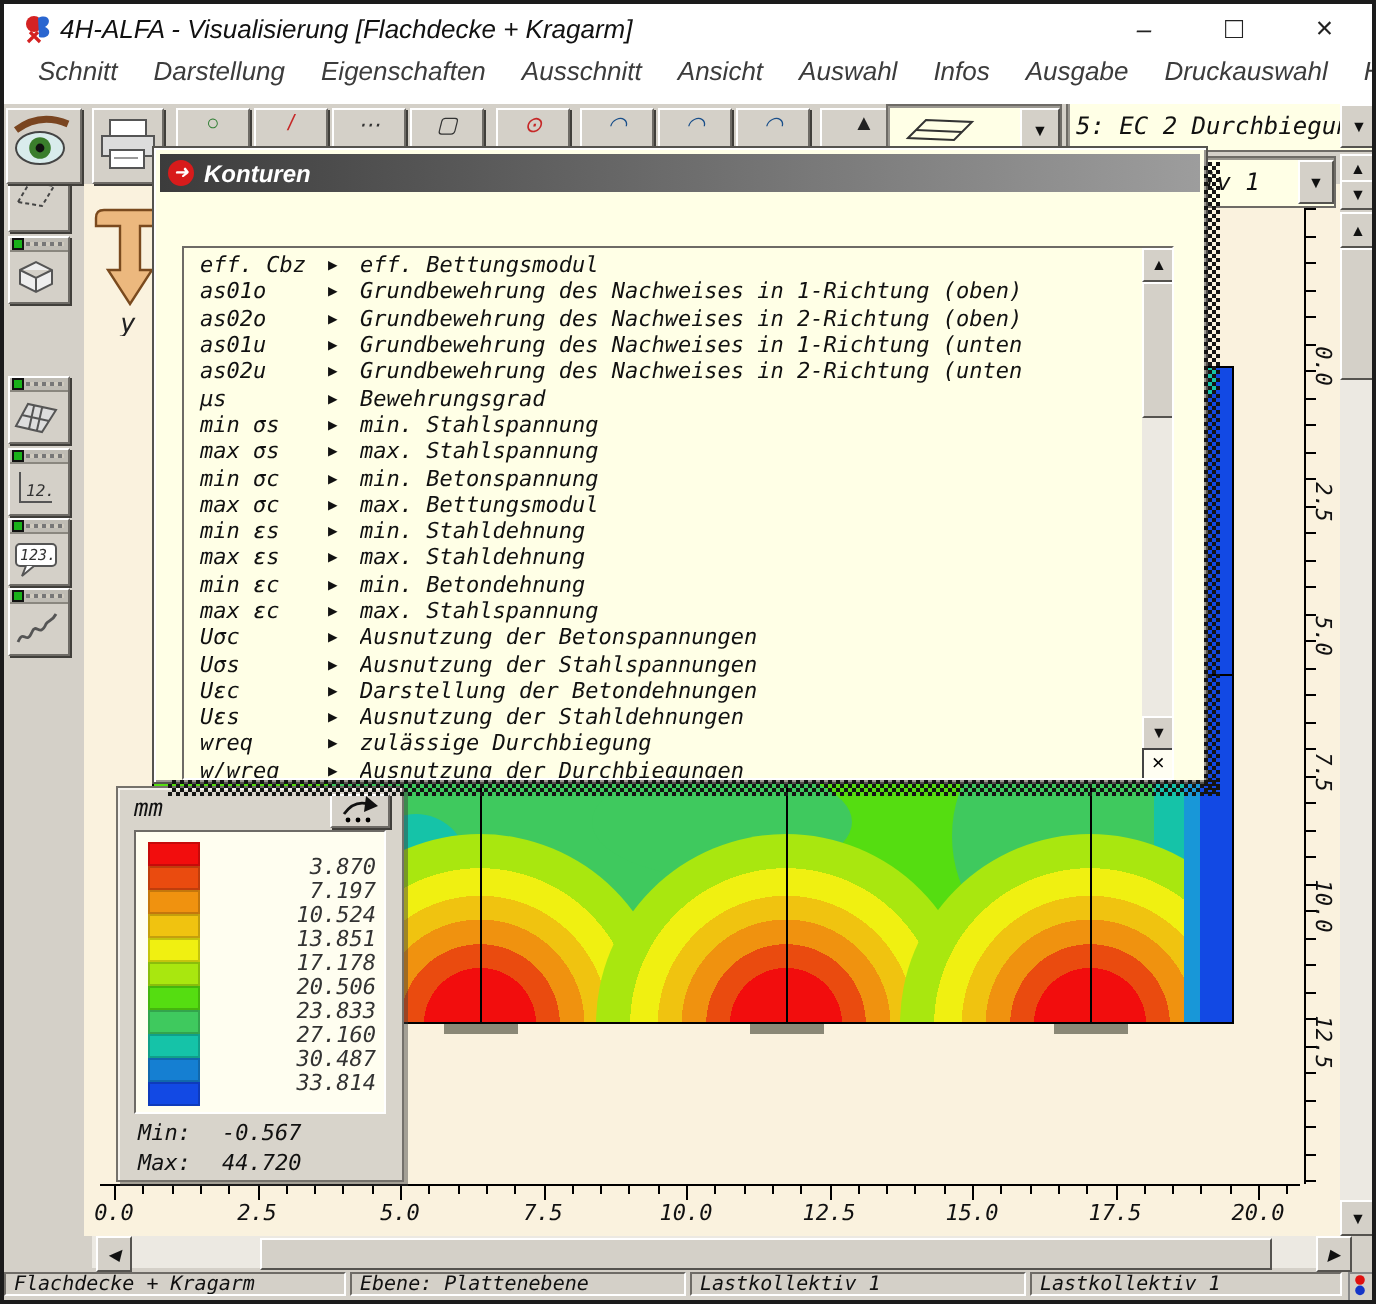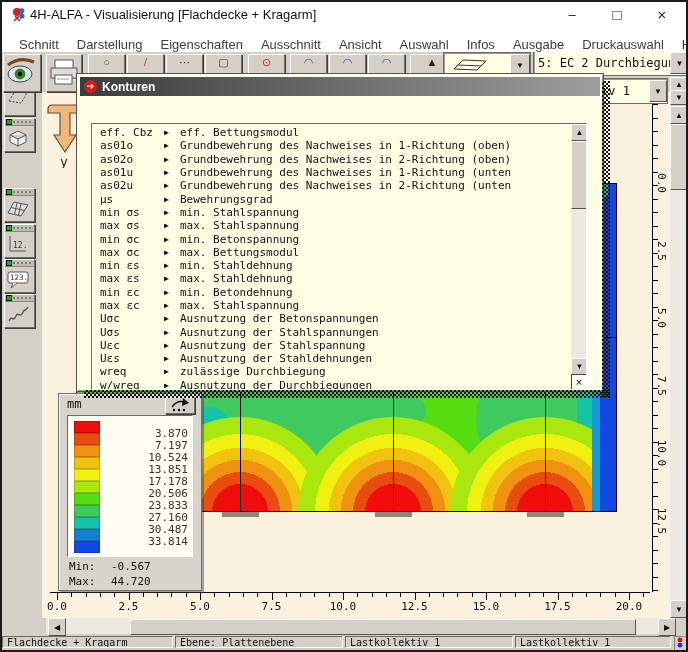--- a/index.html
+++ b/index.html
@@ -1,26 +1,26 @@
 <!DOCTYPE html>
 <html><head>
 <meta charset="utf-8">
 <style>
   html,body{margin:0;padding:0;background:#777;}
   .window{position:relative;width:688px;height:652px;background:#3b82f6;overflow:hidden;
-          font-family:"Liberation Sans",sans-serif;}
+          font-family:"Liberation Sans",sans-serif;font-style:italic;}
   .frame{position:absolute;inset:0;box-shadow:inset 0 0 0 2px #1b1b1b;z-index:99;pointer-events:none;}
   .mono{font-family:"DejaVu Sans Mono",monospace;}
   .abs{position:absolute;}
   
   .titlebar{position:absolute;left:2px;top:0;right:2px;height:28px;background:#fff;display:flex;align-items:center;z-index:20;}
   .titlebar .ttl{font-size:13px;color:#111;margin-left:6px;}
   .wbtn{position:absolute;top:0;width:30px;height:28px;display:flex;align-items:center;justify-content:center;font-size:13px;color:#222;}
   
-  .menubar{position:absolute;left:2px;top:28px;right:2px;height:24px;background:#fff;display:flex;align-items:flex-end;padding-left:8px;z-index:20;}
+  .menubar{position:absolute;left:2px;top:28px;right:2px;height:24px;background:#fff;display:flex;align-items:flex-start;padding-left:8px;z-index:20;}
   .menu-item{font-size:13px;color:#3c3c3c;padding:0 9px;}
   
   .strip{position:absolute;background:#d4d0c8;}
   .canvas{position:absolute;left:42px;top:92px;width:628px;height:526px;background:#faf2de;z-index:1;}
   
   .btn{position:absolute;background:#d4d0c8;border-top:1px solid #fff;border-left:1px solid #fff;
        border-right:1px solid #6e6b66;border-bottom:1px solid #6e6b66;box-shadow:1px 1px 0 #403e3a;box-sizing:border-box;}
   .btn .g{display:block;text-align:center;overflow:hidden;}
   .sunken{border-top:1px solid #6e6b66;border-left:1px solid #6e6b66;border-right:1px solid #fff;border-bottom:1px solid #fff;box-sizing:border-box;}
   .cream{background:#ffffe6;margin-top:26px;}
@@ -411,21 +411,21 @@
                  <span class="desc">Ausnutzung der Betonspannungen</span>
           </div>
           <div class="row">
             <span class="code">Uσs</span>
                  <span class="arr">▶</span>
                  <span class="desc">Ausnutzung der Stahlspannungen</span>
           </div>
           <div class="row">
             <span class="code">Uεc</span>
                  <span class="arr">▶</span>
-                 <span class="desc">Ausnutzung der Stahlspannung</span>
+                 <span class="desc">Darstellung der Betondehnungen</span>
           </div>
           <div class="row">
             <span class="code">Uεs</span>
                  <span class="arr">▶</span>
                  <span class="desc">Ausnutzung der Stahldehnungen</span>
           </div>
           <div class="row">
             <span class="code">wreq</span>
                  <span class="arr">▶</span>
                  <span class="desc">zulässige Durchbiegung</span>

